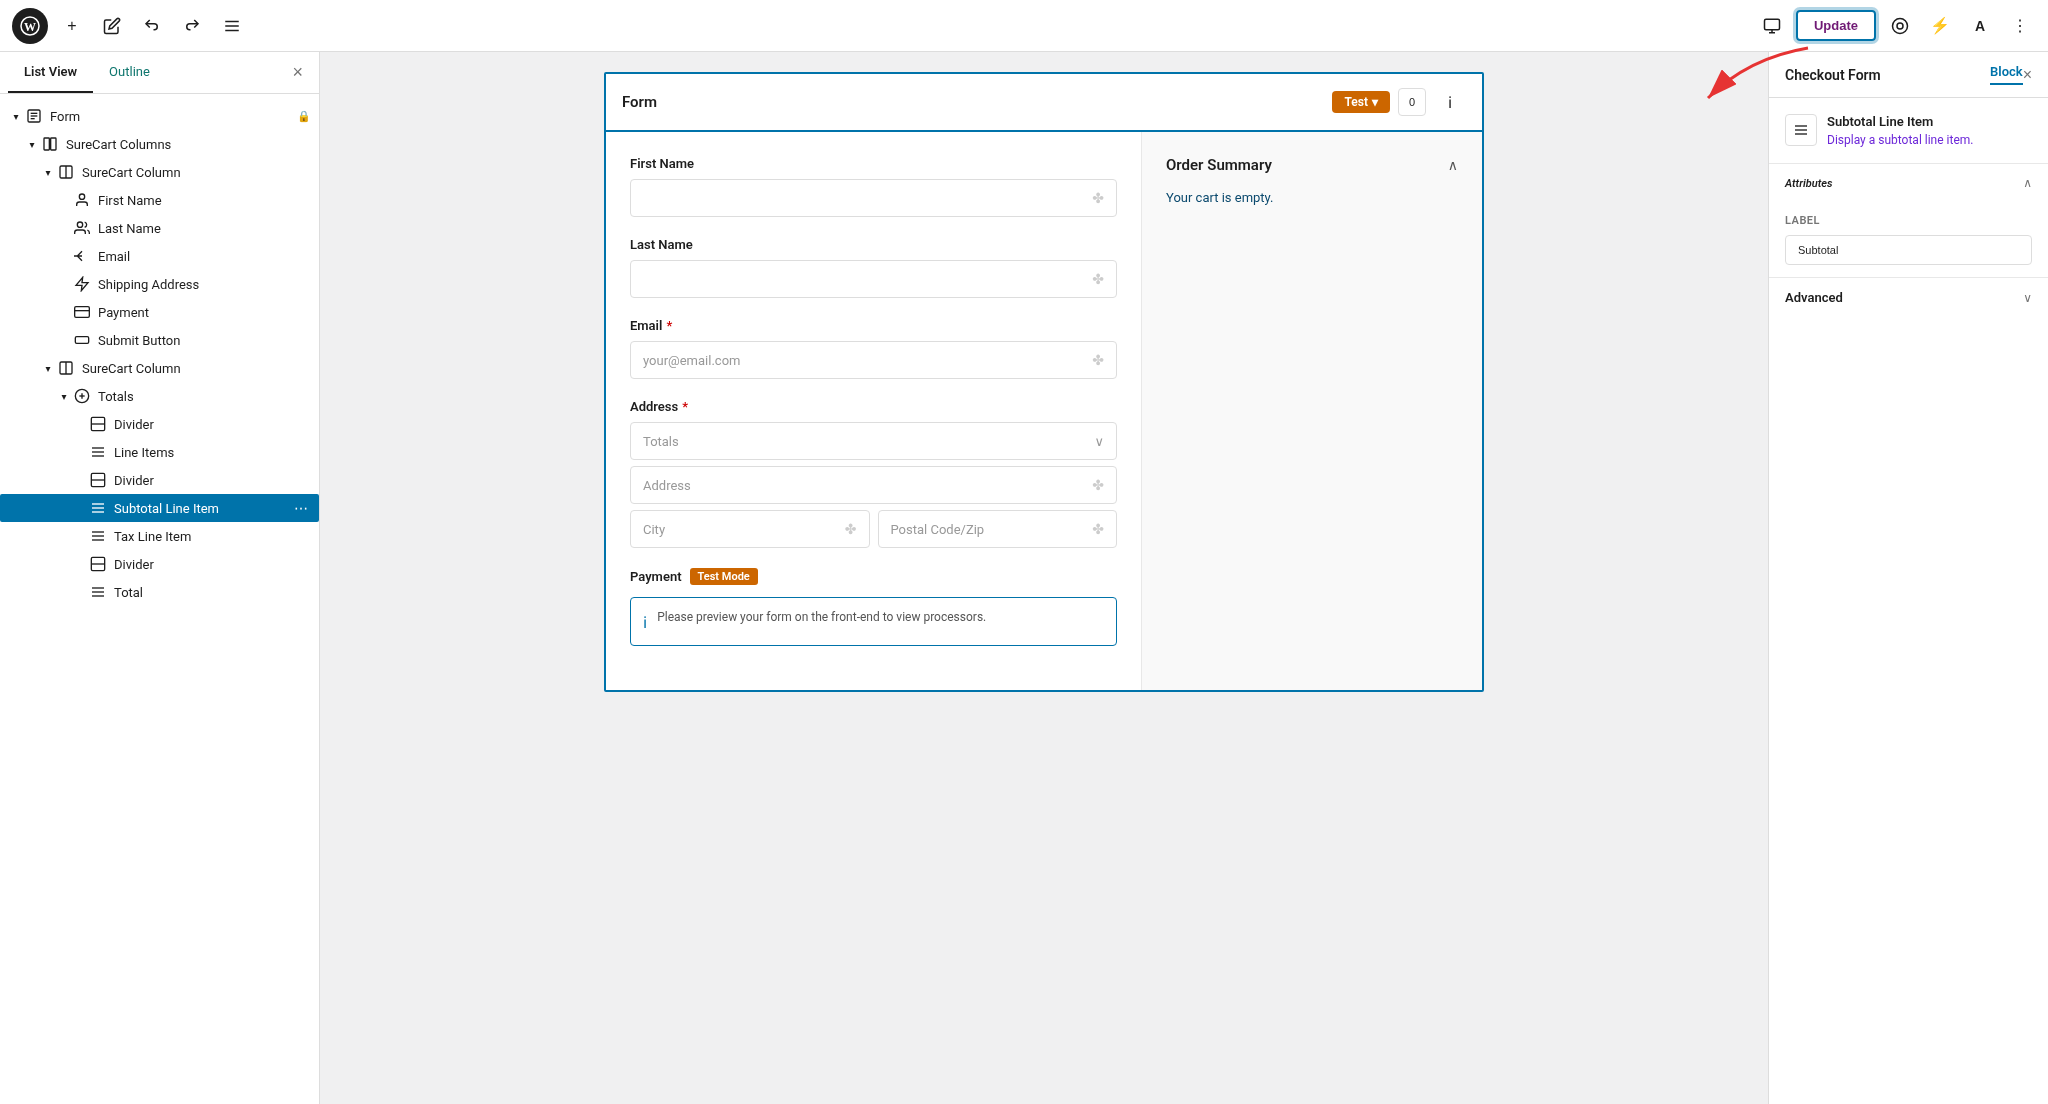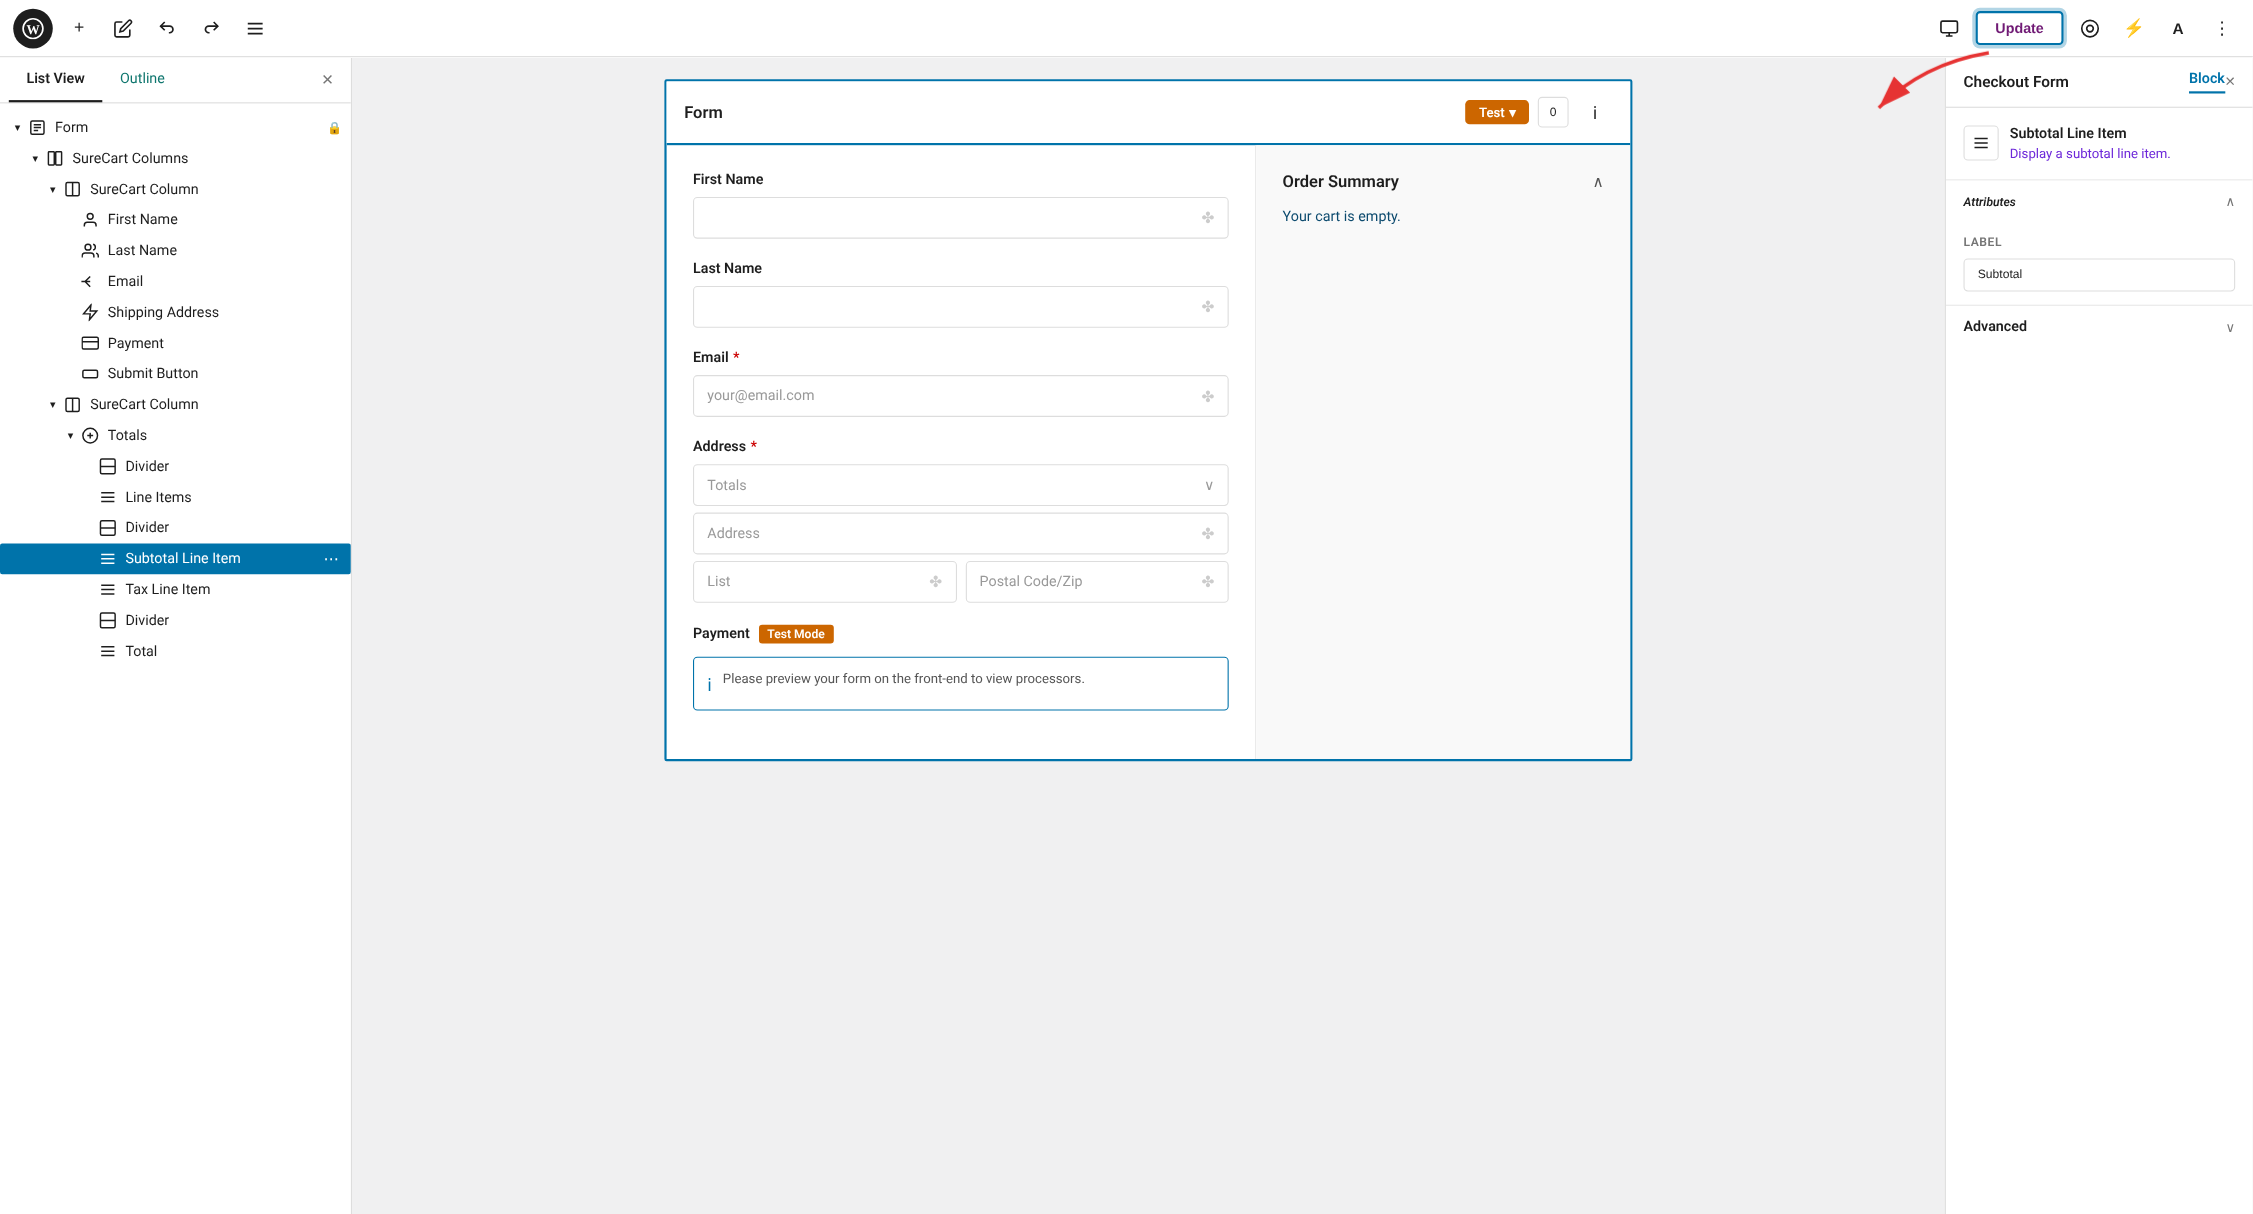--- a/index.html
+++ b/index.html
@@ -510,21 +510,21 @@
               <span>∨</span>
             </div>
             <div style="margin-top:6px;">
               <div class="field-input">
                 <span class="placeholder-text">Address</span>
                 <span class="drag-icon">✤</span>
               </div>
             </div>
             <div class="address-row" style="margin-top:6px;">
               <div class="field-input">
-                <span class="placeholder-text">List</span>
+                <span class="placeholder-text">City</span>
                 <span class="drag-icon">✤</span>
               </div>
               <div class="field-input">
                 <span class="placeholder-text">Postal Code/Zip</span>
                 <span class="drag-icon">✤</span>
               </div>
             </div>
           </div>
 
           <div class="field-group">

